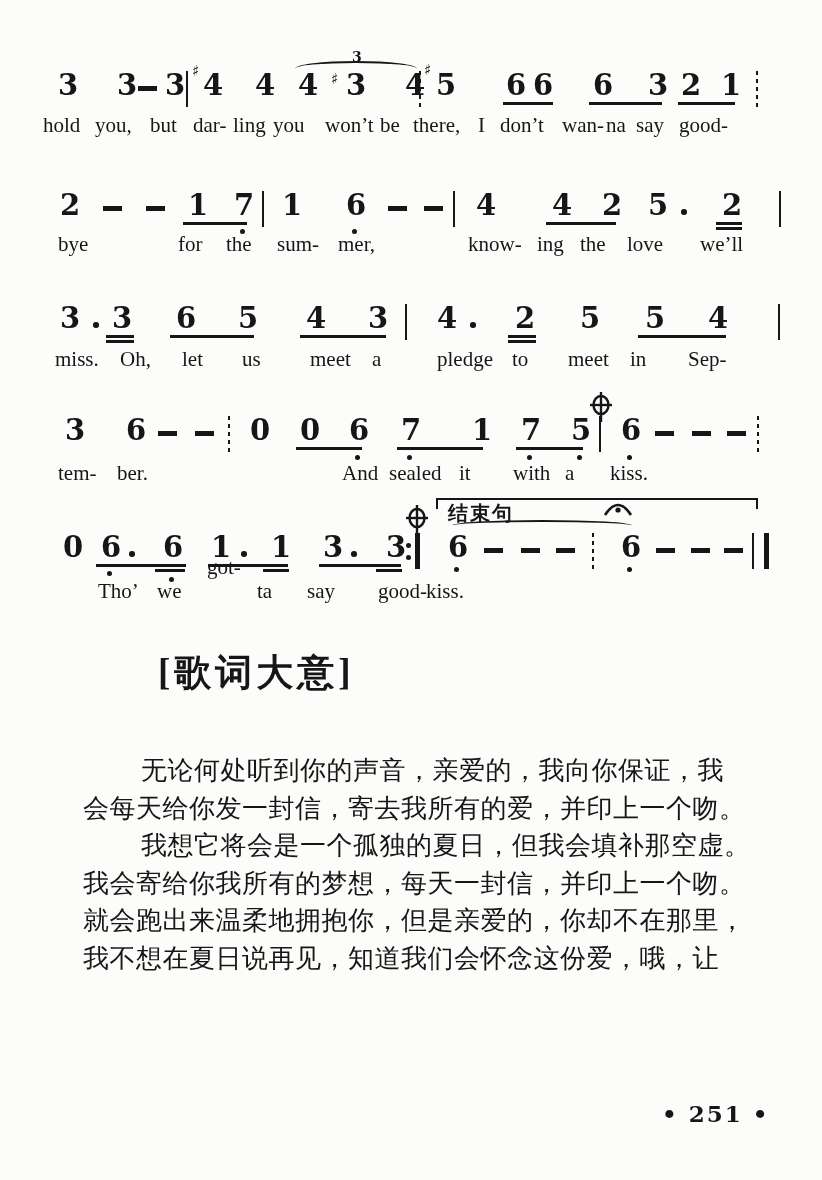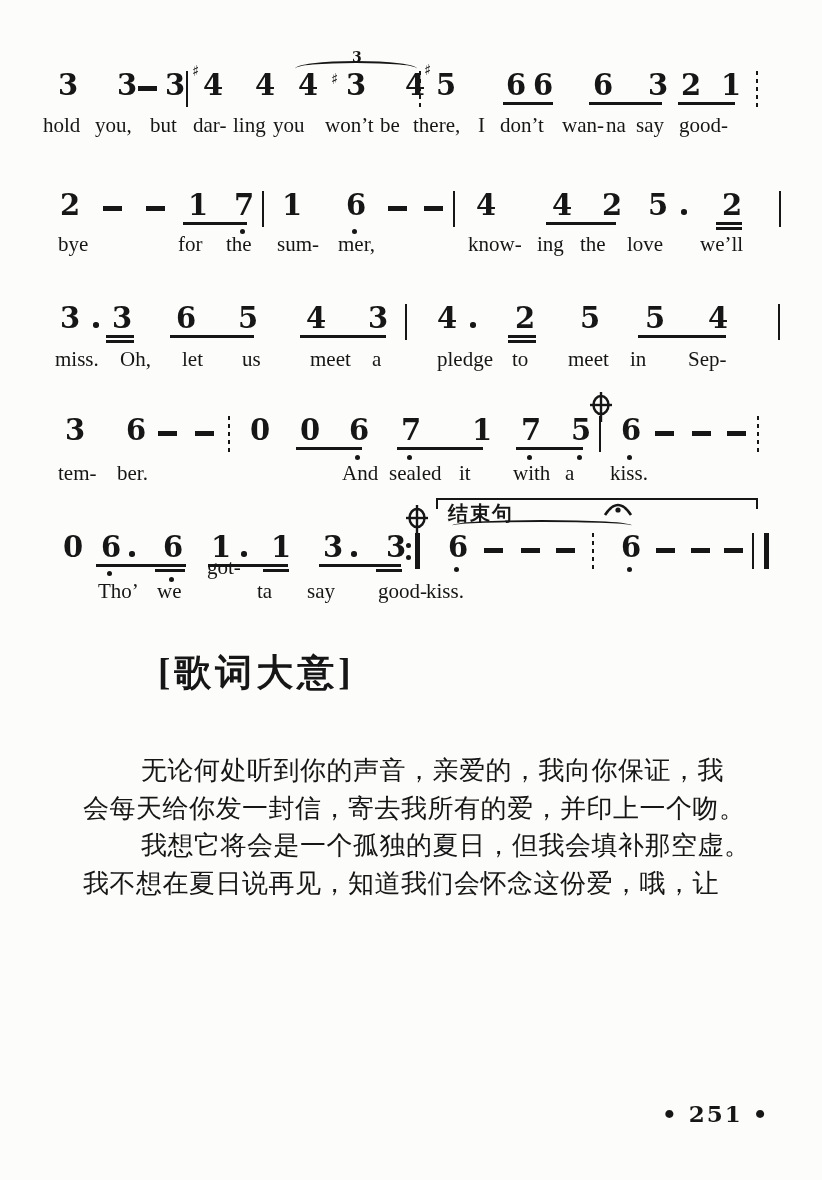--- a/index.html
+++ b/index.html
@@ -247,16 +247,18 @@
           <path d="M3 16 Q16 -4 29 16" stroke="#161616" stroke-width="2.6" fill="none"></path>
           <circle cx="16" cy="11" r="2.6" fill="#161616"></circle>
         </svg>
       </span>
     </div>
   <div class="cn-header">[歌词大意]</div>
   <div class="cn">
       <div class="t-line" style="padding-left: 58px;">无论何处听到你的声音，亲爱的，我向你保证，我</div>
       <div class="t-line" style="padding-left: 0px;">会每天给你发一封信，寄去我所有的爱，并印上一个吻。</div>
       <div class="t-line" style="padding-left: 58px;">我想它将会是一个孤独的夏日，但我会填补那空虚。</div>
+      <div class="t-line" style="padding-left: 0px;">我会寄给你我所有的梦想，每天一封信，并印上一个吻。</div>
+      <div class="t-line" style="padding-left: 0px;">就会跑出来温柔地拥抱你，但是亲爱的，你却不在那里，</div>
       <div class="t-line" style="padding-left: 0px;">我不想在夏日说再见，知道我们会怀念这份爱，哦，让</div>
     </div>
   <div class="pagenum">• 251 •</div>
 </div>
 
 </body></html>

